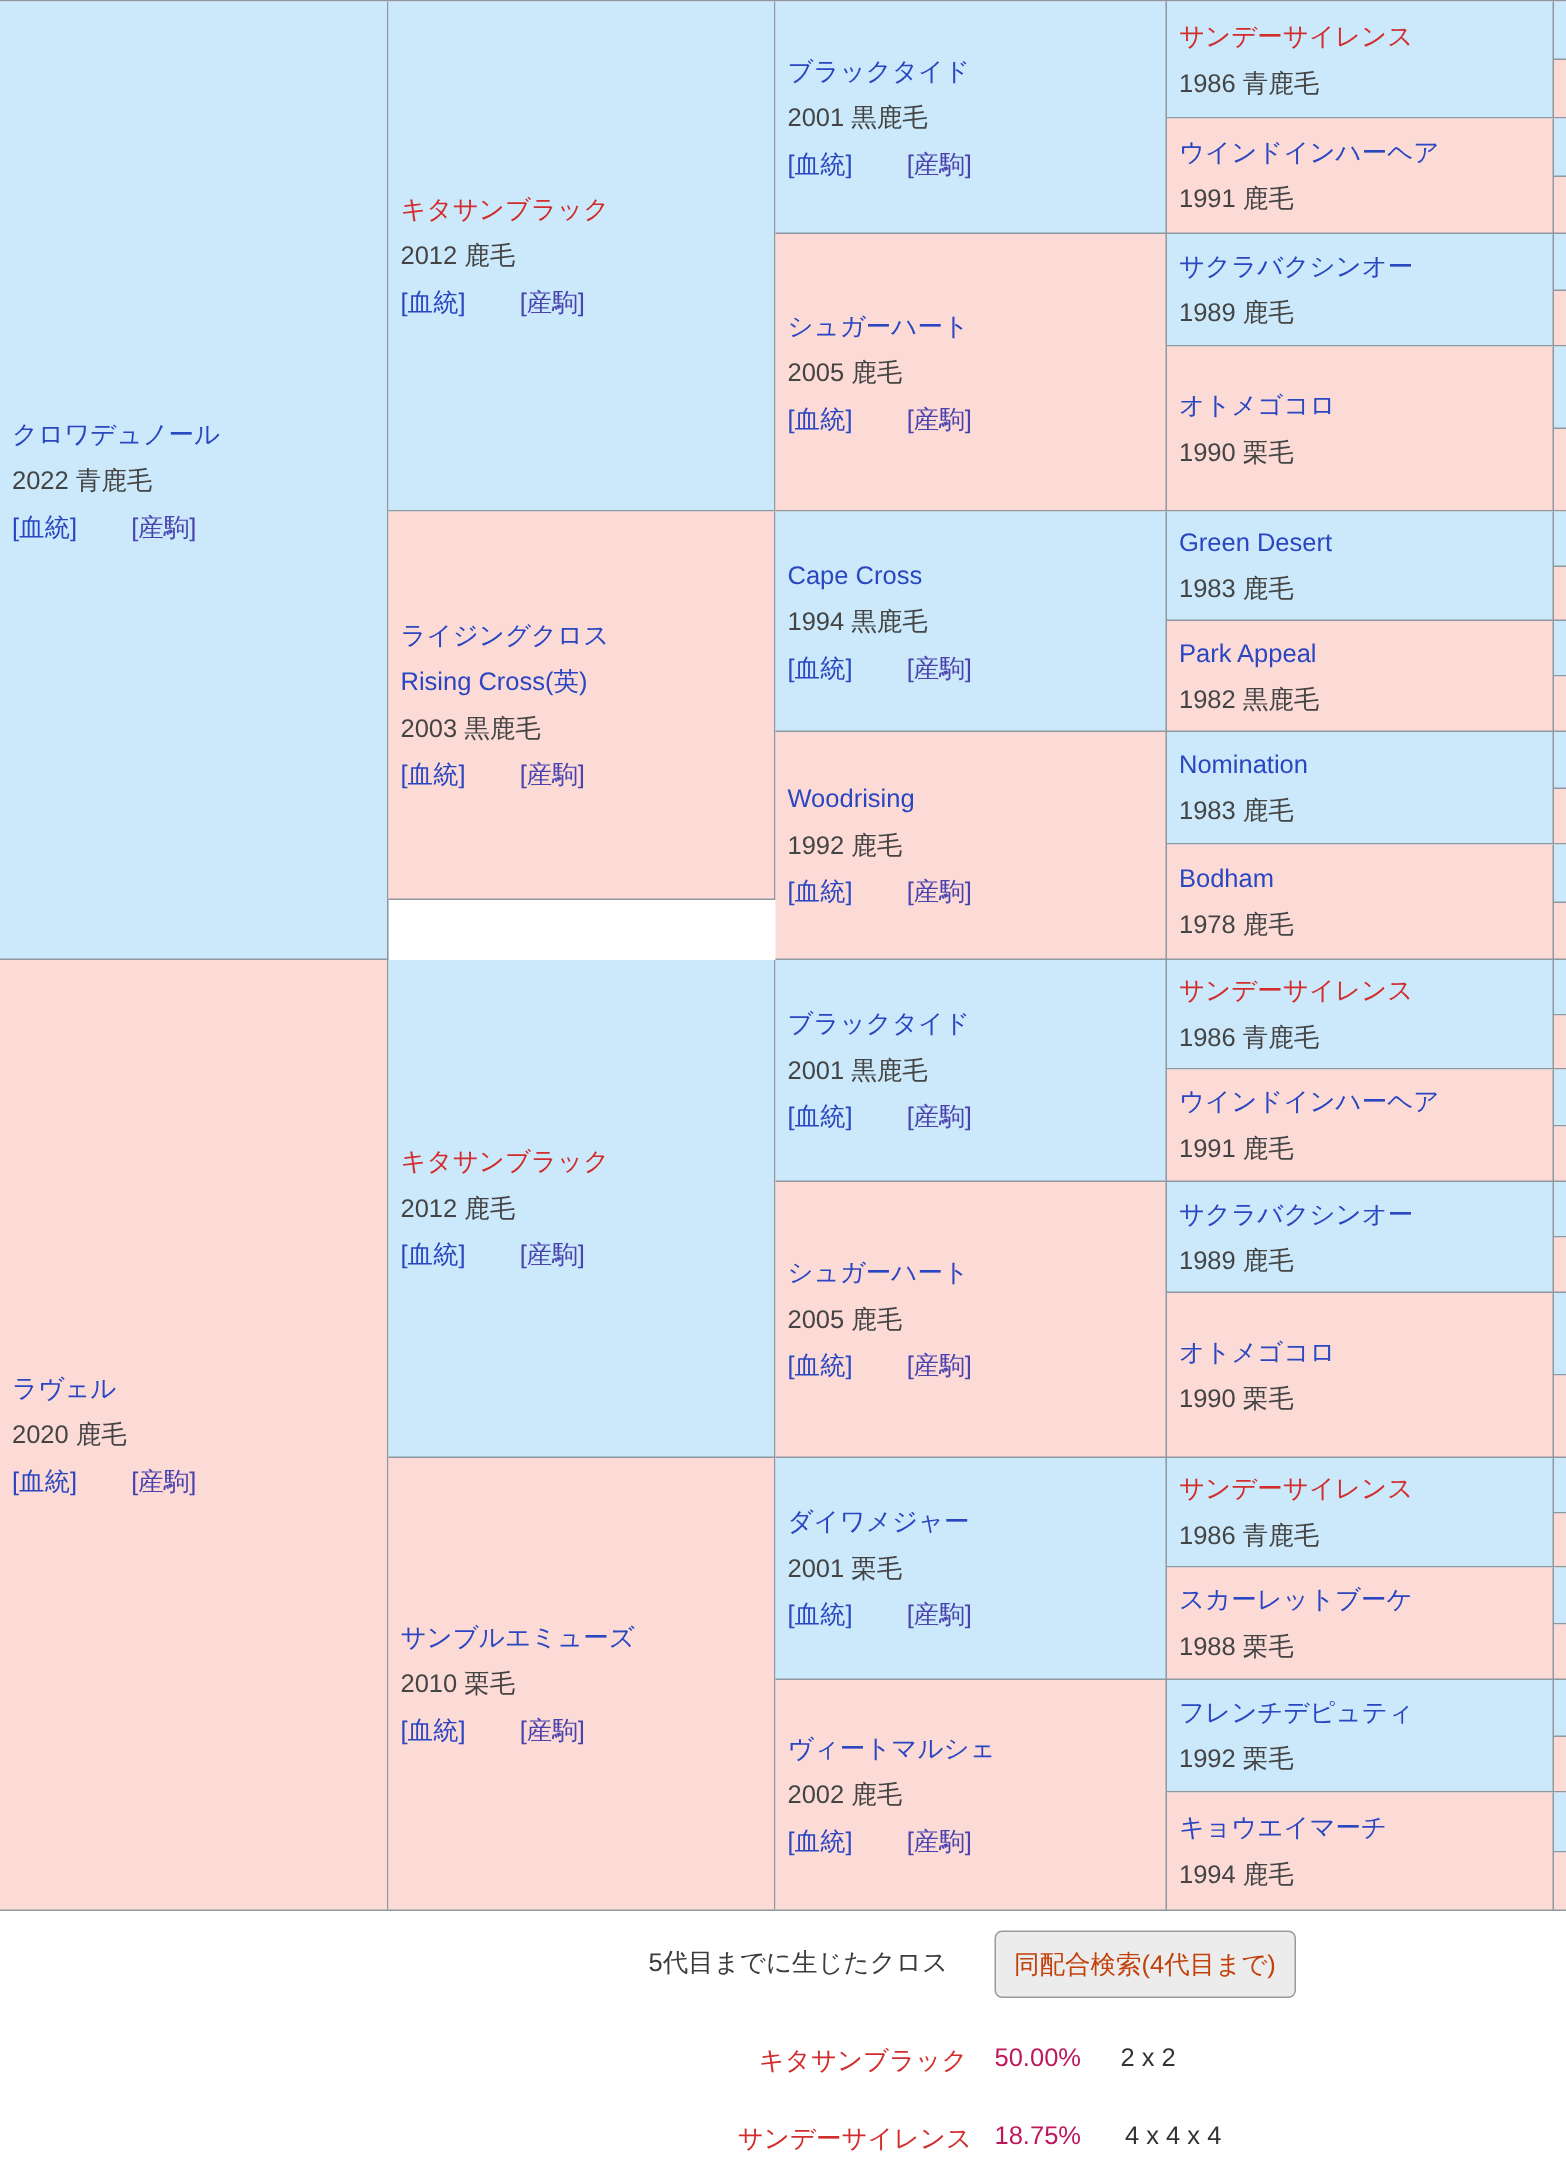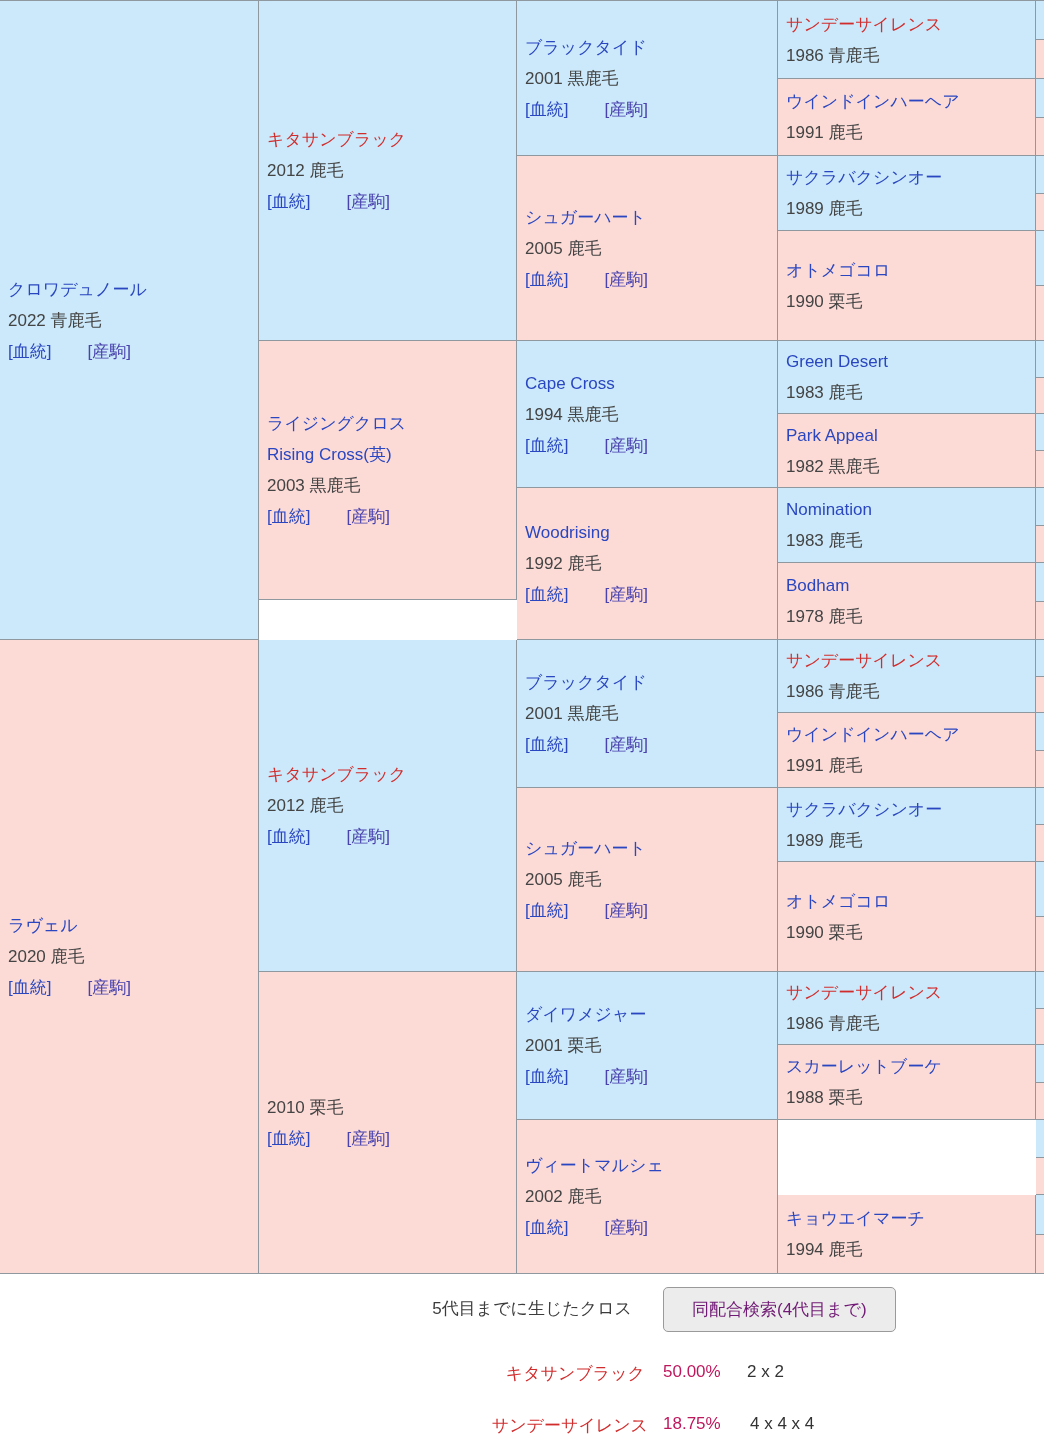--- a/index.html
+++ b/index.html
@@ -27,23 +27,23 @@
   .hinfo{color:var(--info-text);}
   .hlinks{white-space:nowrap;}
   .hlinks a{text-decoration:none; cursor:pointer;}
   .hlinks a.blood{color:var(--link);}
   .hlinks a.offspring{color:var(--link-visited);padding-left:36px;}
   .g5col .g5cell{position:absolute; left:1036px; width:8px; border-bottom:1px solid var(--border);}
   .g5cell.male{background:var(--male-bg);}
   .g5cell.female{background:var(--female-bg);}
   .footer-label{position:absolute; top:1297px; right:412px; font-size:17px; color:#3c3c3c;}
   .search-btn{
-    position:absolute; left:663px; top:1287px; height:45px; padding:0 28px;
+    position:absolute; left:663px; top:1287px; height:45px; padding:0 12px;
     background:var(--button-bg); border:1px solid #9a9a9a; border-radius:5px;
-    font-size:17px; color:#701a75; font-family:inherit; cursor:pointer; line-height:43px;
+    font-size:17px; color:#c2410c; font-family:inherit; cursor:pointer; line-height:43px;
   }
   .cross-name{position:absolute; font-size:17px; color:var(--cross-red); text-align:right; width:340px;}
   .cross-pct{position:absolute; font-size:17px; color:#be185d;}
   .cross-pattern{position:absolute; font-size:17px; color:#333;}
 </style>
 </head>
 <body>
 
 <div class="stage">
   <div class="pedigree">
@@ -69,20 +69,21 @@
       <a class="hname2">Rising Cross(英)</a>
       <div class="hinfo">2003 黒鹿毛</div>
       <div class="hlinks"><a class="blood">[血統]</a><a class="offspring">[産駒]</a></div>
     </div>
     <div class="cell male" style="left:259px;top:639px;width:258px;height:332px">
       <a class="hname red">キタサンブラック</a>
       <div class="hinfo">2012 鹿毛</div>
       <div class="hlinks"><a class="blood">[血統]</a><a class="offspring">[産駒]</a></div>
     </div>
     <div class="cell female" style="left:259px;top:971px;width:258px;height:302px">
+      <a class="hname">サンブルエミューズ</a>
       <div class="hinfo">2010 栗毛</div>
       <div class="hlinks"><a class="blood">[血統]</a><a class="offspring">[産駒]</a></div>
     </div>
 
     <div class="cell male" style="left:517px;top:0;width:261px;height:155px">
       <a class="hname">ブラックタイド</a>
       <div class="hinfo">2001 黒鹿毛</div>
       <div class="hlinks"><a class="blood">[血統]</a><a class="offspring">[産駒]</a></div>
     </div>
     <div class="cell female" style="left:517px;top:155px;width:261px;height:185px">
@@ -169,20 +170,24 @@
       <a class="hname">オトメゴコロ</a>
       <div class="hinfo">1990 栗毛</div>
     </div>
     <div class="cell male" style="left:778px;top:971px;width:258px;height:73px">
       <a class="hname red">サンデーサイレンス</a>
       <div class="hinfo">1986 青鹿毛</div>
     </div>
     <div class="cell female" style="left:778px;top:1044px;width:258px;height:75px">
       <a class="hname">スカーレットブーケ</a>
       <div class="hinfo">1988 栗毛</div>
+    </div>
+    <div class="cell male" style="left:778px;top:1119px;width:258px;height:75px">
+      <a class="hname">フレンチデピュティ</a>
+      <div class="hinfo">1992 栗毛</div>
     </div>
     <div class="cell female" style="left:778px;top:1194px;width:258px;height:79px">
       <a class="hname">キョウエイマーチ</a>
       <div class="hinfo">1994 鹿毛</div>
     </div>
 
     <div class="g5col" id="g5col">
         <div class="g5cell male" style="top: 0px; height: 39px;"></div>
         <div class="g5cell female" style="top: 39px; height: 39px;"></div>
         <div class="g5cell male" style="top: 78px; height: 39px;"></div>

